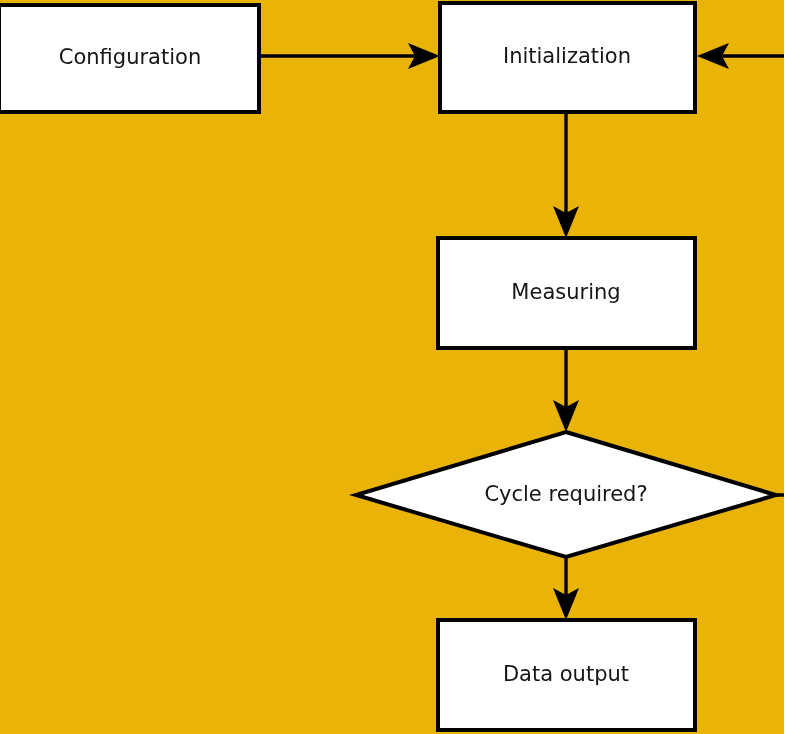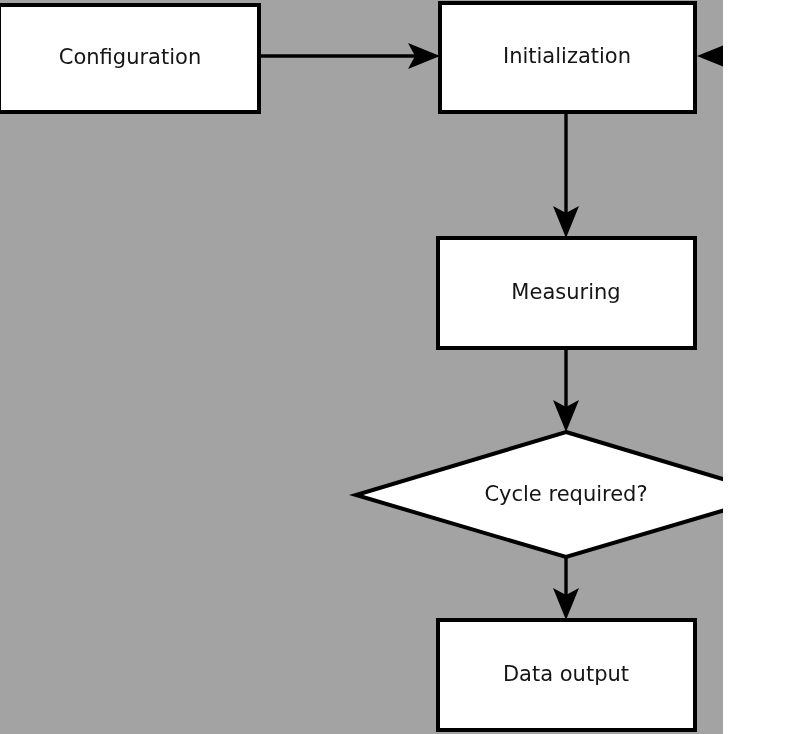--- a/index.html
+++ b/index.html
@@ -6,23 +6,23 @@
   html, body {
     margin: 0;
     padding: 0;
     background: #ffffff;
   }
   body {
     font-family: "DejaVu Sans", sans-serif;
   }
   #canvas {
     position: relative;
-    width: 723px;
+    width: 784px;
     height: 734px;
-    background: #a3a3a3;
+    background: #eab308;
     overflow: hidden;
   }
   #diagram-svg {
     position: absolute;
     left: 0;
     top: 0;
     width: 800px;
     height: 734px;
     display: block;
   }

